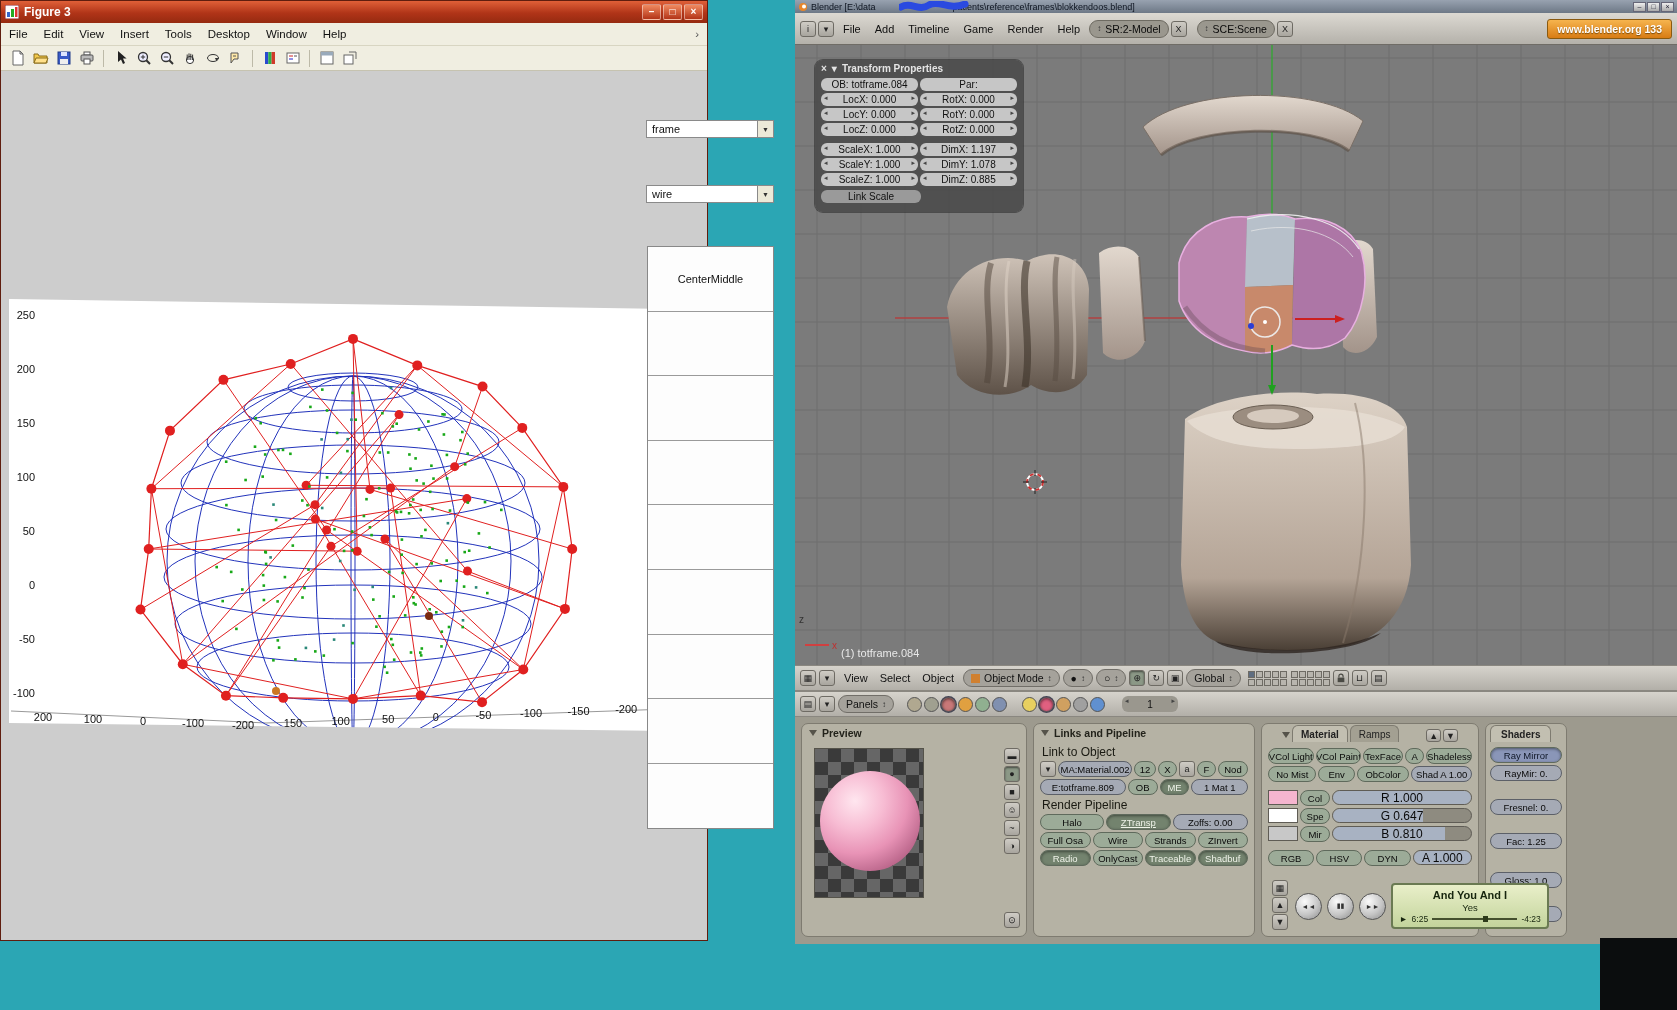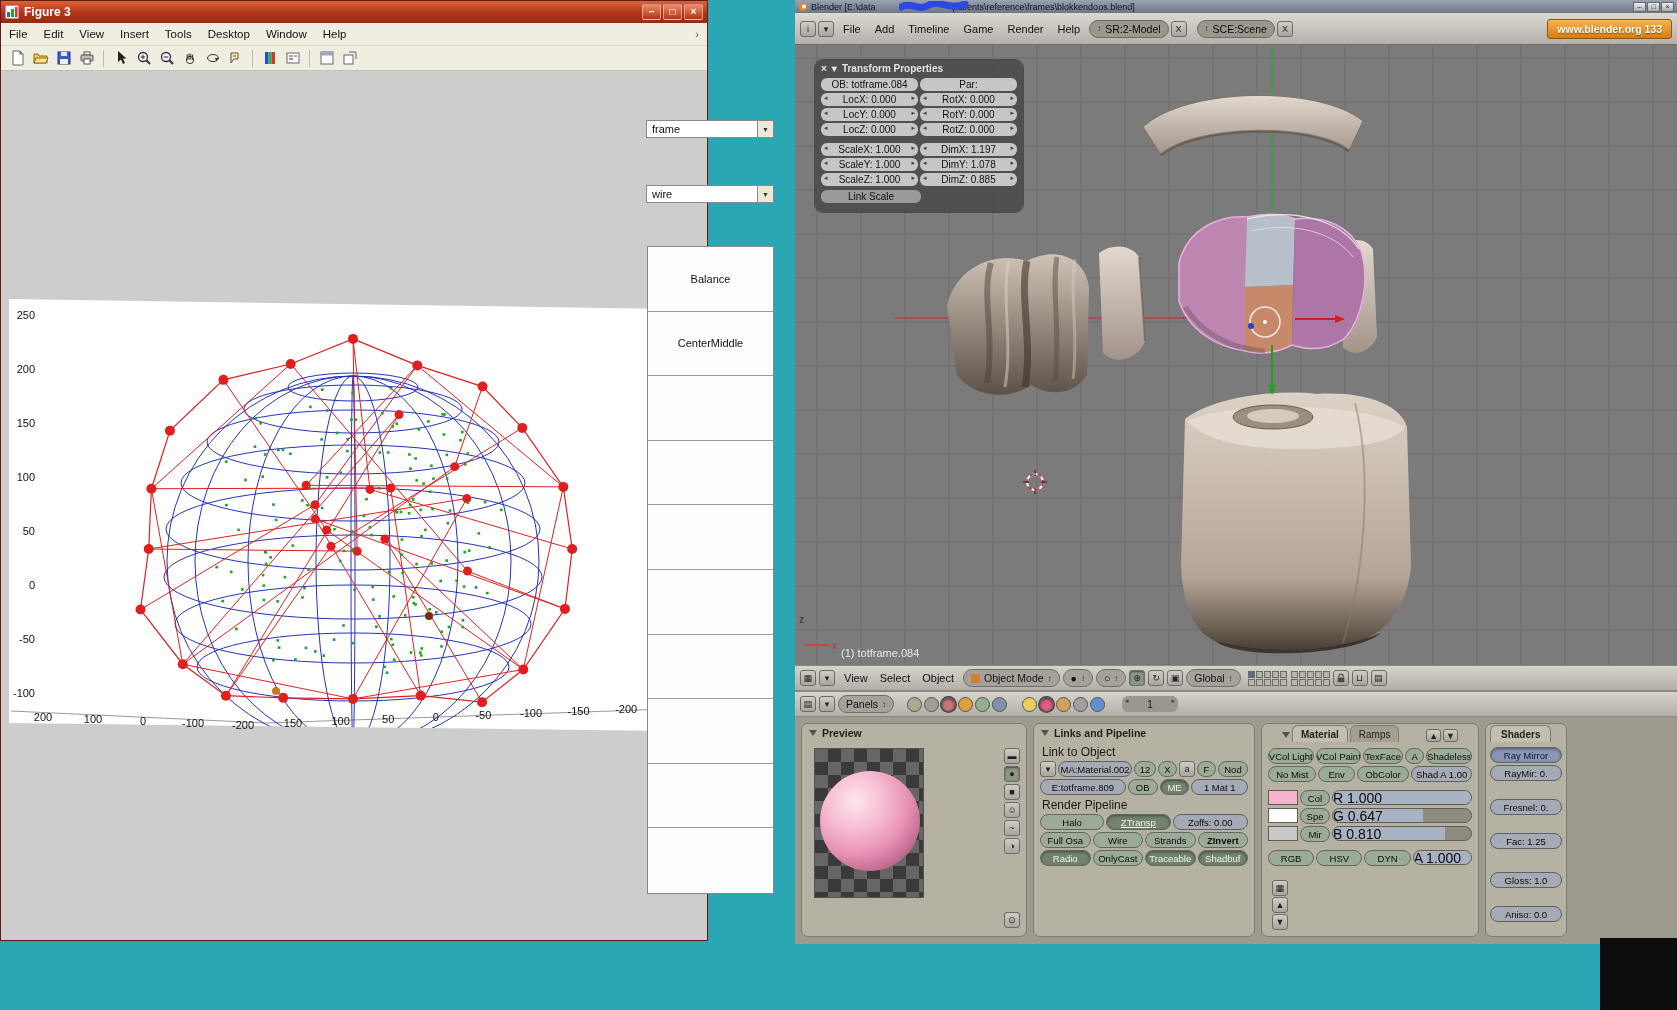--- a/index.html
+++ b/index.html
@@ -54,21 +54,21 @@
   .panel{position:absolute;top:6px;height:214px;background:#b5b2a4;border:1px solid #7e7b70;border-radius:7px;overflow:hidden}
   .phead{height:18px;display:flex;align-items:center;font-size:10.5px;font-weight:bold;color:#23231b;gap:5px;padding:0 7px}
   .ptri{width:0;height:0;border-left:4px solid transparent;border-right:4px solid transparent;border-top:6px solid #55534a}
   .tab{height:17px;background:#a3a092;border:1px solid #7e7b70;border-bottom:none;border-radius:6px 6px 0 0;font-size:10px;display:inline-flex;align-items:center;padding:0 8px;color:#222}
   .tab.act{background:#c2bfb1;font-weight:bold}
   .lrow{display:flex;gap:2px;margin:2px 6px;height:16px}
   .bbtn{background:#9cab98;border:1px solid #5f6a5c;height:16px;font-size:9.5px;display:flex;align-items:center;justify-content:center;border-radius:8px;color:#0a0a0a;padding:0 3px;overflow:hidden;white-space:nowrap}
   .bbtn.pressed{background:#73836e;box-shadow:inset 0 1px 3px rgba(0,0,0,.45);color:#eef2e8}
   .bnum{background:#a5aab5;border-color:#5c6068}
   .plabel{font-size:12px;color:#1a1a12;margin:3px 8px 1px}
-  .slider{position:relative;background:#8e8b80;border:1px solid #5f5c55;border-radius:8px;height:15px;font-size:14px;color:#0a0a0a;display:flex;align-items:center;justify-content:flex-start;overflow:hidden}
+  .slider{position:relative;background:#8e8b80;border:1px solid #5f5c55;border-radius:8px;height:15px;font-size:12px;color:#0a0a0a;display:flex;align-items:center;justify-content:center;overflow:hidden}
   .slider .fill{position:absolute;left:0;top:0;bottom:0;background:#a8b2c2}
   .slider span{position:relative}
   .swatch{width:30px;height:15px;border:1px solid #5f5c55}
   
   #tpanel{position:absolute;left:20px;top:60px;width:208px;height:152px;background:rgba(72,72,72,.84);border-radius:8px;box-shadow:0 0 0 1px rgba(30,30,30,.5);z-index:5}
   #tphead{height:16px;display:flex;align-items:center;gap:5px;padding:0 6px;color:#e4e4e4;font-size:10px;font-weight:bold}
   #tpgrid{display:grid;grid-template-columns:1fr 1fr;gap:2px;padding:2px 6px}
   .tpf{position:relative;background:#c6c6c6;border-radius:6px;height:13px;font-size:10px;display:flex;align-items:center;justify-content:center;color:#111}
   .tpf.arr::before{content:"◂";position:absolute;left:3px;top:1px;font-size:7px;color:#444}
   .tpf.arr::after{content:"▸";position:absolute;right:3px;top:1px;font-size:7px;color:#444}
@@ -482,21 +482,20 @@
         </svg>
       <div class="combo" style="left:645px;top:49px">
         <span>frame</span>
         <span class="dd">▼</span>
       </div>
       <div class="combo" style="left:645px;top:114px">
         <span>wire</span>
         <span class="dd">▼</span>
       </div>
       <div id="mbuttons">
-          <div class="mcell">Balance</div>
           <div class="mcell">CenterMiddle</div>
           <div class="mcell"></div>
           <div class="mcell"></div>
           <div class="mcell"></div>
           <div class="mcell"></div>
           <div class="mcell"></div>
           <div class="mcell"></div>
           <div class="mcell"></div>
           <div class="mcell"></div>
         </div>
@@ -824,21 +823,21 @@
         <div class="plabel">Render Pipeline</div>
         <div class="lrow" id="lr1">
             <div class="bbtn" style="flex: 1 1 0%;">Halo</div>
             <div class="bbtn pressed" style="flex: 1 1 0%; text-decoration: underline;">ZTransp</div>
             <div class="bbtn bnum" style="flex: 1.2 1 0%;">Zoffs: 0.00</div>
           </div>
         <div class="lrow" id="lr2">
             <div class="bbtn" style="flex: 1 1 0%;">Full Osa</div>
             <div class="bbtn" style="flex: 1 1 0%;">Wire</div>
             <div class="bbtn" style="flex: 1 1 0%;">Strands</div>
-            <div class="bbtn" style="flex: 1 1 0%; font-weight: bold;">ZInvert</div>
+            <div class="bbtn" style="flex: 1 1 0%;">ZInvert</div>
           </div>
         <div class="lrow" id="lr3">
             <div class="bbtn pressed" style="flex: 1 1 0%;">Radio</div>
             <div class="bbtn" style="flex: 1 1 0%;">OnlyCast</div>
             <div class="bbtn pressed" style="flex: 1 1 0%;">Traceable</div>
             <div class="bbtn pressed" style="flex: 1 1 0%;">Shadbuf</div>
           </div>
       </div>
 
       <div class="panel" style="left:466px;width:218px">
@@ -919,16 +918,33 @@
           </div>
       </div>
 
     </div>
 
     <div id="miniwidget">
       <span class="bico">▦</span>
       <span class="bico">▲</span>
       <span class="bico">▼</span>
     </div>
+    <div id="player">
+      <div class="pbtn">◄◄</div>
+      <div class="pbtn">▮▮</div>
+      <div class="pbtn">►►</div>
+      <div id="lcd">
+        <div class="t1">And You And I</div>
+        <div class="t2">Yes</div>
+        <div class="row">
+          <span>►</span>
+          <span>6:25</span>
+          <span class="track">
+              <span class="thumb"></span>
+            </span>
+          <span>-4:23</span>
+        </div>
+      </div>
+    </div>
   </div>
 
   <div id="blackcorner"></div>
 </div>
 
 </body></html>

